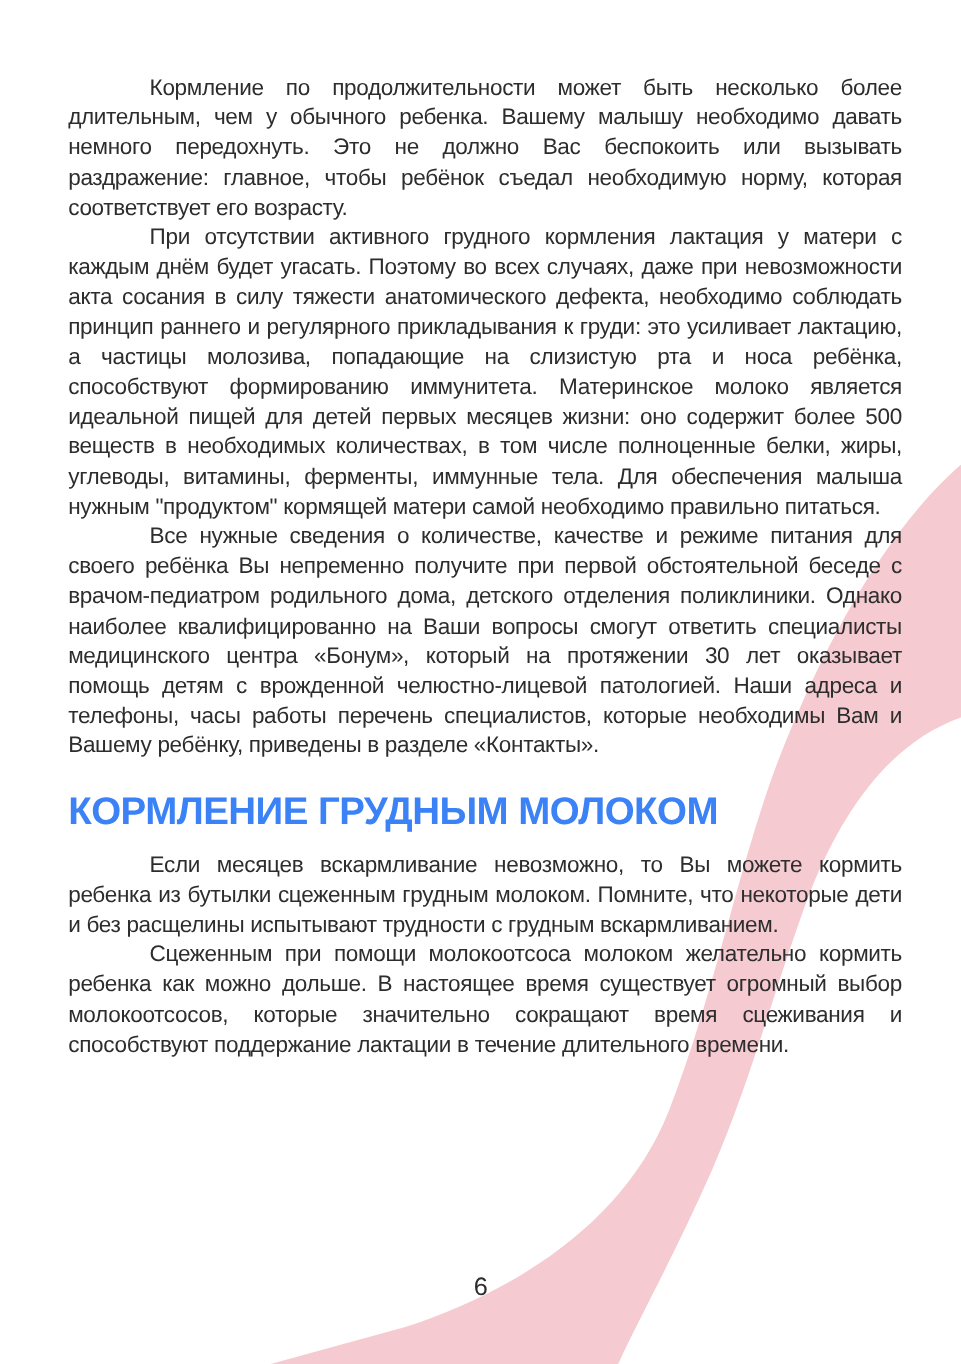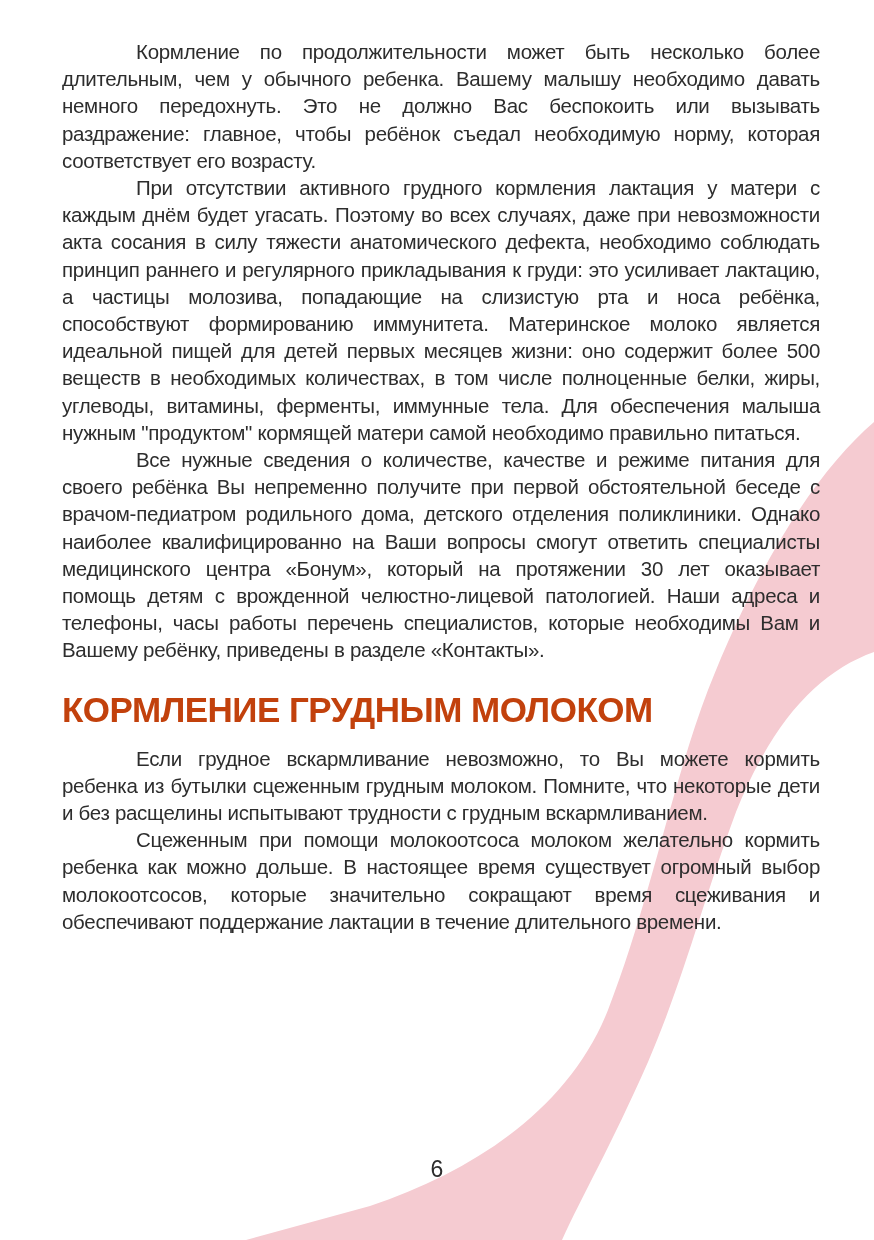--- a/index.html
+++ b/index.html
@@ -13,21 +13,21 @@
   }
   .ribbon-svg {
     position: absolute;
     left: 0; top: 0;
     width: 874px; height: 1240px;
     z-index: 0;
   }
   .text-layer {
     position: absolute;
     left: 62px;
-    top: 38px;
+    top: 66px;
     width: 758px;
     z-index: 1;
     color: #2d2d2d;
   }
   p.body {
     margin: 0;
     font-size: 20.5px;
     line-height: 27.2px;
     text-align: justify;
     text-indent: 74px;
@@ -71,23 +71,23 @@
       C 684 978, 702 904, 736 812
       C 772 722, 818 672, 874 652
       Z"></path>
   </svg>
 
   <div class="text-layer" style="color: rgb(45, 45, 45);">
     <p class="body">Кормление по продолжительности может быть несколько более длительным, чем у обычного ребенка. Вашему малышу необходимо давать немного передохнуть. Это не должно Вас беспокоить или вызывать раздражение: главное, чтобы ребёнок съедал необходимую норму, которая соответствует его возрасту.</p>
     <p class="body">При отсутствии активного грудного кормления лактация у матери с каждым днём будет угасать. Поэтому во всех случаях, даже при невозможности акта сосания в силу тяжести анатомического дефекта, необходимо соблюдать принцип раннего и регулярного прикладывания к груди: это усиливает лактацию, а частицы молозива, попадающие на слизистую рта и носа ребёнка, способствуют формированию иммунитета. Материнское молоко является идеальной пищей для детей первых месяцев жизни: оно содержит более 500 веществ в необходимых количествах, в том числе полноценные белки, жиры, углеводы, витамины, ферменты, иммунные тела. Для обеспечения малыша нужным "продуктом" кормящей матери самой необходимо правильно питаться.</p>
     <p class="body">Все нужные сведения о количестве, качестве и режиме питания для своего ребёнка Вы непременно получите при первой обстоятельной беседе с врачом-педиатром родильного дома, детского отделения поликлиники. Однако наиболее квалифицированно на Ваши вопросы смогут ответить специалисты медицинского центра «Бонум», который на протяжении 30 лет оказывает помощь детям с врожденной челюстно-лицевой патологией. Наши адреса и телефоны, часы работы перечень специалистов, которые необходимы Вам и Вашему ребёнку, приведены в разделе «Контакты».</p>
 
-    <h1 class="section-heading" style="color: #c2410c;">
+    <h1 class="section-heading" style="color: #3b82f6;">
       <span>КОРМЛЕНИЕ ГРУДНЫМ МОЛОКОМ</span>
     </h1>
 
-    <p class="body">Если грудное вскармливание невозможно, то Вы можете кормить ребенка из бутылки сцеженным грудным молоком. Помните, что некоторые дети и без расщелины испытывают трудности с грудным вскармливанием.</p>
-    <p class="body">Сцеженным при помощи молокоотсоса молоком желательно кормить ребенка как можно дольше. В настоящее время существует огромный выбор молокоотсосов, которые значительно сокращают время сцеживания и обеспечивают поддержание лактации в течение длительного времени.</p>
+    <p class="body">Если месяцев вскармливание невозможно, то Вы можете кормить ребенка из бутылки сцеженным грудным молоком. Помните, что некоторые дети и без расщелины испытывают трудности с грудным вскармливанием.</p>
+    <p class="body">Сцеженным при помощи молокоотсоса молоком желательно кормить ребенка как можно дольше. В настоящее время существует огромный выбор молокоотсосов, которые значительно сокращают время сцеживания и способствуют поддержание лактации в течение длительного времени.</p>
   </div>
 
   <div class="page-number">6</div>
 
 </div>
 
 </body></html>

